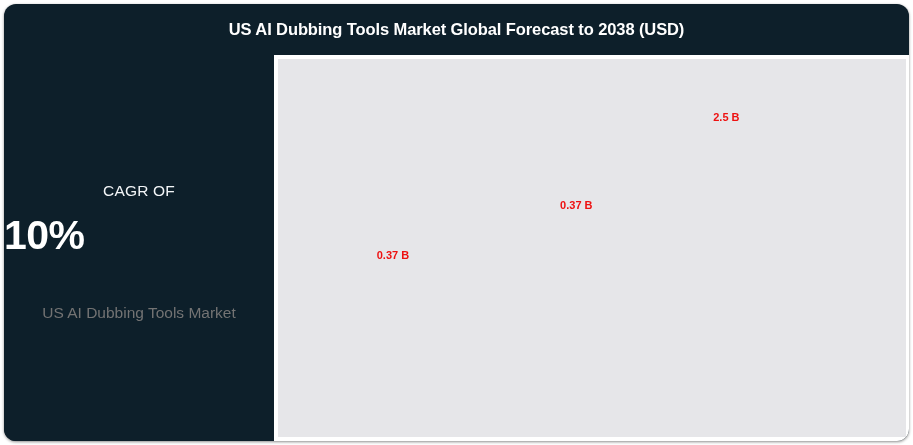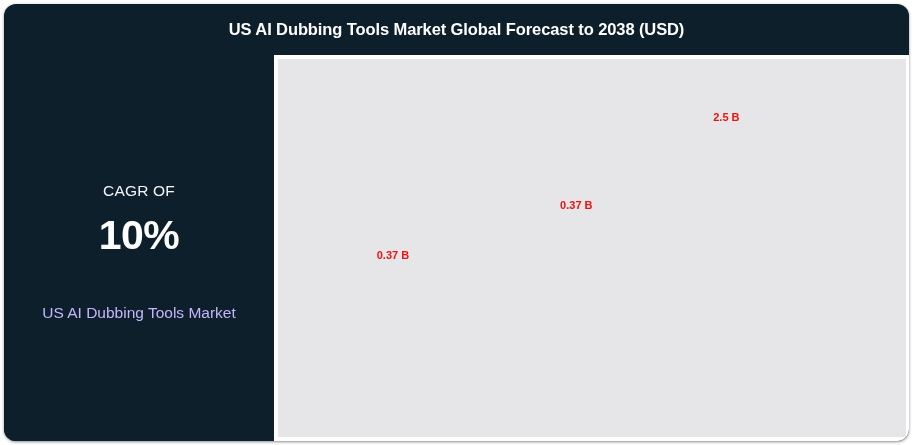--- a/index.html
+++ b/index.html
@@ -72,34 +72,33 @@
     color: #f2f5f7;
     font-size: 15.5px;
     font-weight: normal;
     letter-spacing: 0.2px;
   }
   .cagr-value {
     position: absolute;
     left: 0;
     top: 158px;
     width: 270px;
-    text-align: center;
     color: #ffffff;
     font-size: 41px;
     font-weight: bold;
     letter-spacing: -0.5px;
     line-height: 1.1;
   }
   .market-name {
     position: absolute;
     left: 0;
     top: 249px;
     width: 270px;
     text-align: center;
-    color: #c4b5fd;
+    color: #737373;
     font-size: 15.5px;
     font-weight: normal;
   }
 
   
   .plot-area {
     position: absolute;
     left: 270px;
     top: 51px;
     width: 635px;

